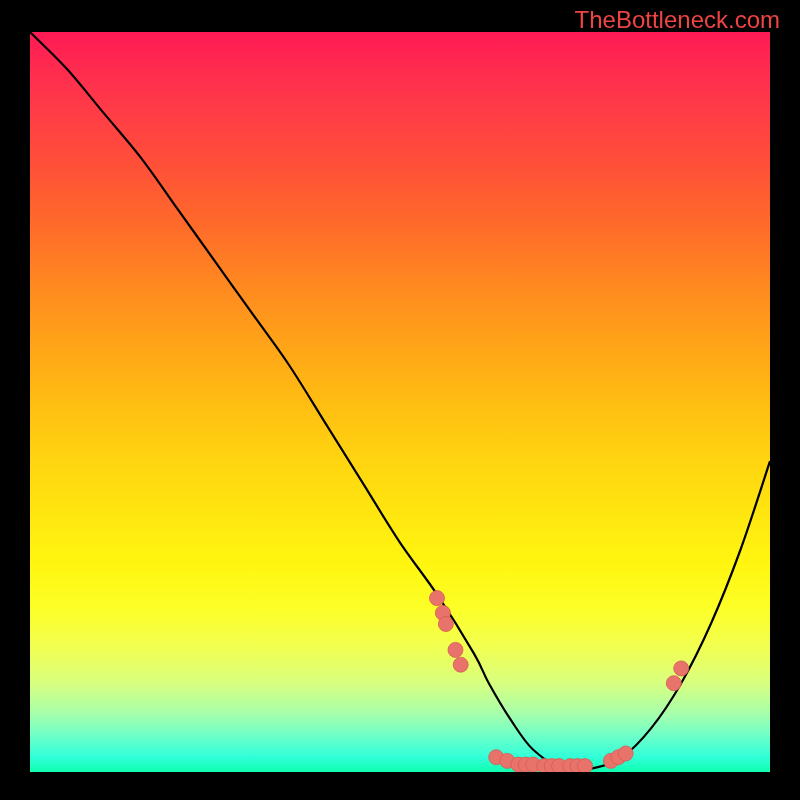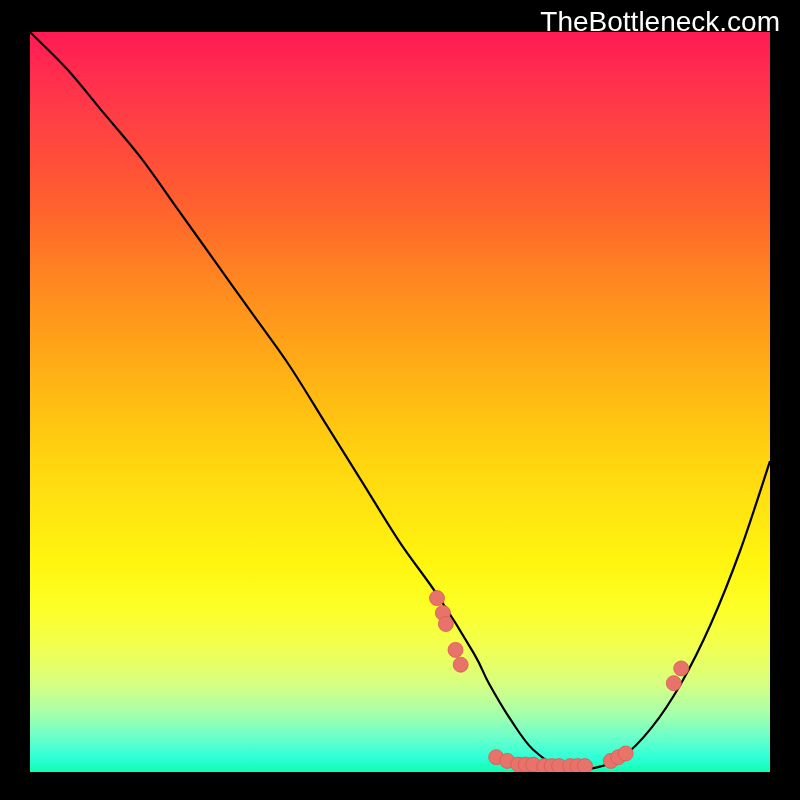--- a/index.html
+++ b/index.html
@@ -7,22 +7,22 @@
     width: 800px;
     height: 800px;
     background: #000;
     position: relative;
     font-family: Arial, sans-serif;
   }
   .watermark {
     position: absolute;
     top: 6px;
     right: 20px;
-    color: #ffffff;
-    font-size: 28px;
+    color: #ef4444;
+    font-size: 24px;
     font-weight: 500;
     z-index: 10;
   }
   .plot-area {
     position: absolute;
     left: 30px;
     top: 32px;
     width: 740px;
     height: 740px;
     background: linear-gradient(to bottom,

